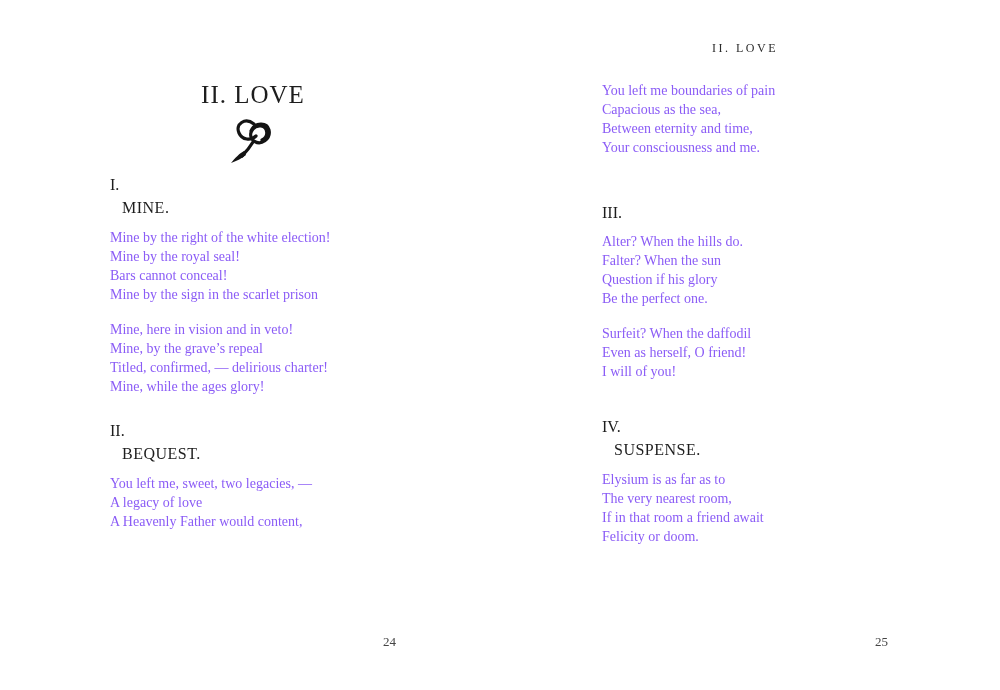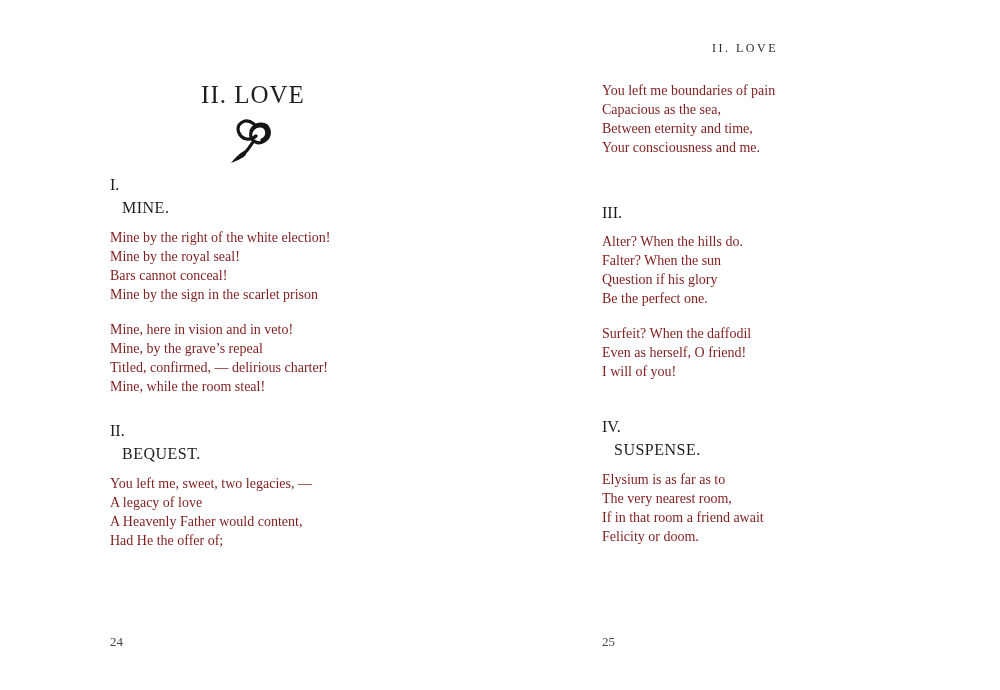--- a/index.html
+++ b/index.html
@@ -58,28 +58,28 @@
     letter-spacing: 0.5px;
     color: #1d1d1d;
     margin-left: 12px;
   }
   .stanza { margin-top: 8px; }
   .stanza + .stanza { margin-top: 16px; }
   .cont-stanza .stanza { margin-top: 0; }
   .line {
     font-size: 14px;
     line-height: 19px;
-    color: #7f1d1d;
+    color: #8b5cf6;
     white-space: nowrap;
     font-family: Liberation Serif, serif;
   }
   .folio {
     position: absolute;
     top: 634px; left: 0; right: 0;
-    text-align: left;
+    text-align: right;
     font-size: 13px;
     color: #454545;
   }
 </style>
 </head>
 <body>
 
 <div class="spread">
 
   <div class="column col-left">
@@ -103,32 +103,31 @@
       <div class="stanza">
         <div class="line">Mine by the right of the white election!</div>
         <div class="line">Mine by the royal seal!</div>
         <div class="line">Bars cannot conceal!</div>
         <div class="line">Mine by the sign in the scarlet prison</div>
       </div>
       <div class="stanza">
         <div class="line">Mine, here in vision and in veto!</div>
         <div class="line">Mine, by the grave’s repeal</div>
         <div class="line">Titled, confirmed, — delirious charter!</div>
-        <div class="line">Mine, while the room steal!</div>
+        <div class="line">Mine, while the ages glory!</div>
       </div>
     </section>
 
     <section class="poem" style="top:420px">
       <div class="poem-number">II.</div>
       <div class="poem-title">BEQUEST.</div>
       <div class="stanza">
         <div class="line">You left me, sweet, two legacies, —</div>
         <div class="line">A legacy of love</div>
         <div class="line">A Heavenly Father would content,</div>
-        <div class="line">Had He the offer of;</div>
       </div>
     </section>
 
     <div class="folio">24</div>
   </div>
 
   <div class="column col-right">
 
     <div class="running-header">II. LOVE</div>
 

